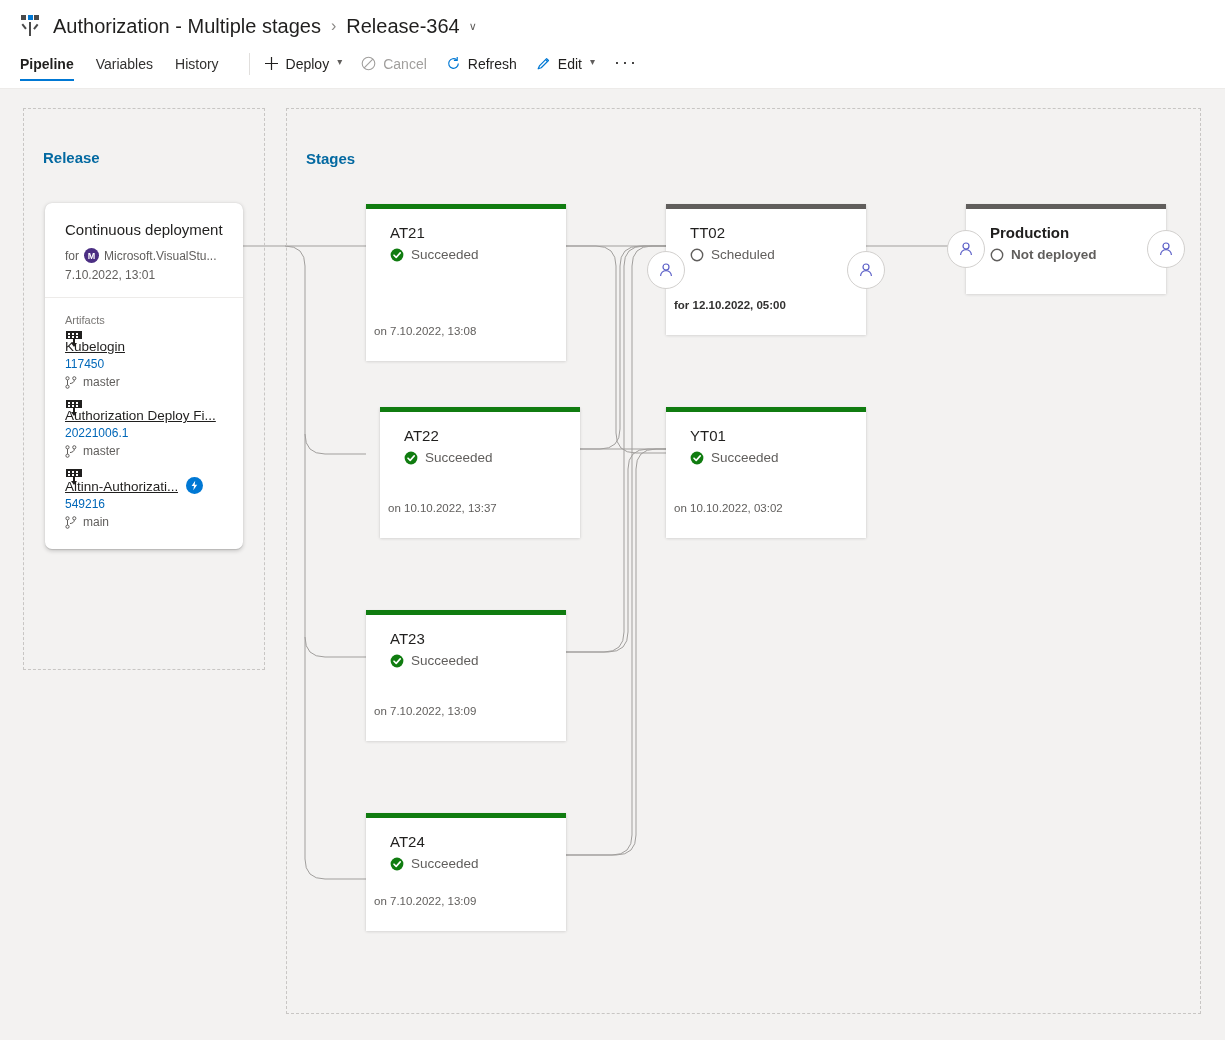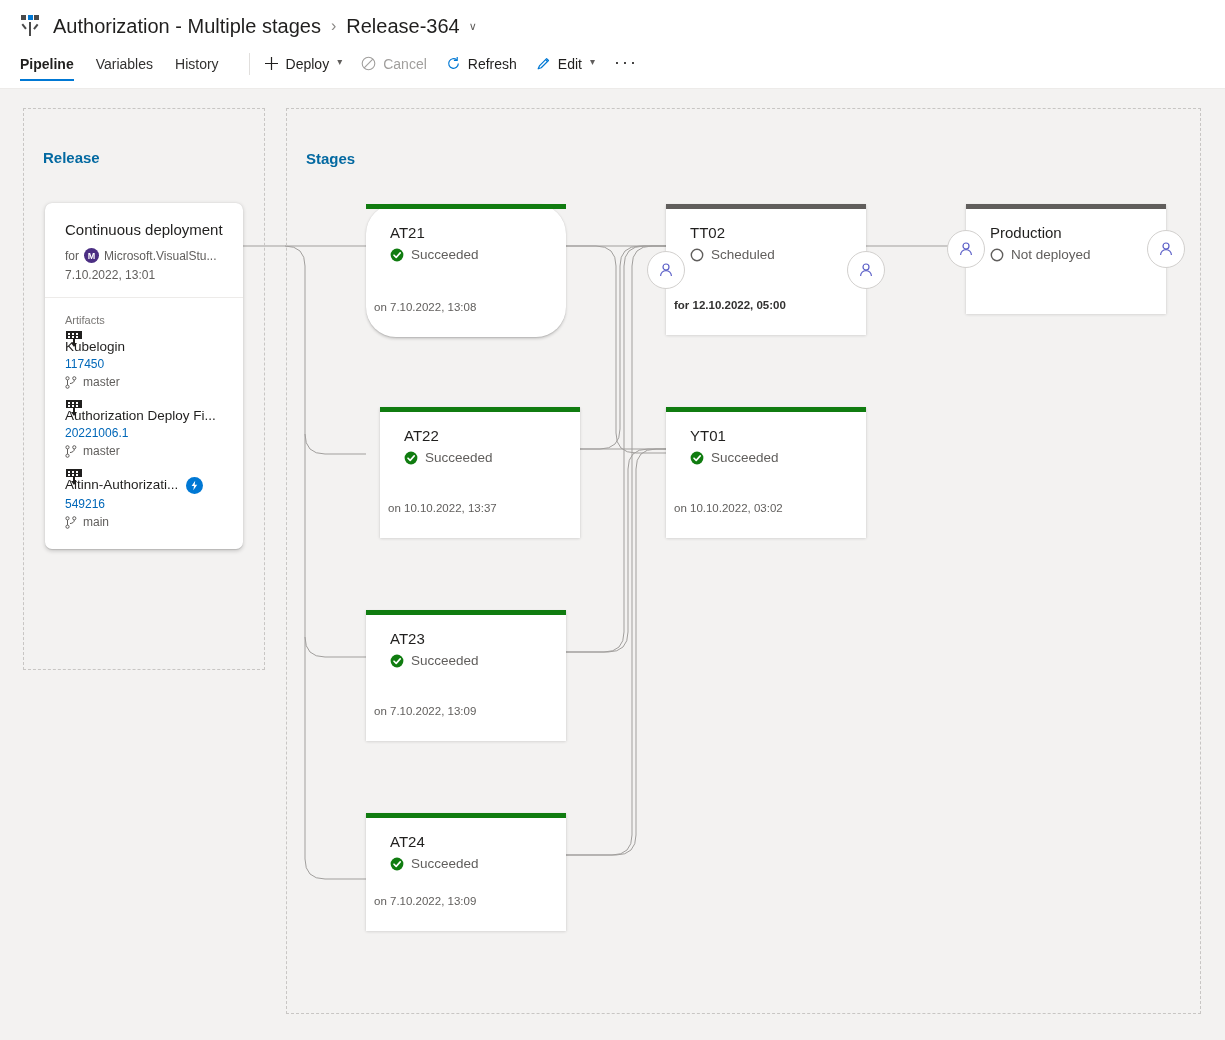--- a/index.html
+++ b/index.html
@@ -258,22 +258,23 @@
   .art-icon .head {
     position: absolute;
     left: 5.5px; top: 4px;
     width: 0; height: 0;
     border-left: 3.5px solid transparent;
     border-right: 3.5px solid transparent;
     border-top: 4px solid #201f1e;
   }
   .art-name-row {
     display: flex;
-    align-items: flex-start;
+    align-items: flex-end;
     margin-bottom: 3px;
+    text-decoration: underline;
   }
   .art-name {
     font-size: 13.5px;
     color: #201f1e;
     white-space: nowrap;
     overflow: hidden;
   }
   .bolt-badge {
     width: 17px; height: 17px;
     border-radius: 50%;
@@ -539,21 +540,21 @@
               <circle cx="9.3" cy="2.3" r="1.6" fill="none" stroke="#605e5c" stroke-width="1"></circle>
               <path d="M2.5 4 L2.5 9 M9.3 4 Q9.3 7 5 7.6" fill="none" stroke="#605e5c" stroke-width="1"></path>
             </svg>
           </span>
           <span>main</span>
         </div>
       </div>
     </div>
   </div>
 
-  <div class="stage" style="left: 366px; top: 115px; width: 200px; height: 133px; border-radius: 30px;">
+  <div class="stage" style="left: 366px; top: 115px; width: 200px; height: 157px;">
     <div class="stage-topbar" style="background: rgb(16, 124, 16);"></div>
     <div class="stage-inner">
       <div class="stage-name">AT21</div>
       <div class="stage-status">
         <span class="status-ico">
             <svg width="14" height="14" viewBox="0 0 14 14">
               <circle cx="7" cy="7" r="6.4" fill="#107c10"></circle>
               <path d="M4 7.2 L6.2 9.4 L10.2 4.9" fill="none" stroke="#ffffff" stroke-width="1.6" stroke-linecap="round" stroke-linejoin="round"></path>
             </svg>
           </span>
@@ -640,21 +641,21 @@
               <circle cx="7" cy="7" r="6.4" fill="#107c10"></circle>
               <path d="M4 7.2 L6.2 9.4 L10.2 4.9" fill="none" stroke="#ffffff" stroke-width="1.6" stroke-linecap="round" stroke-linejoin="round"></path>
             </svg>
           </span>
         <span>Succeeded</span>
       </div>
     </div>
     <div class="stage-date">on 10.10.2022, 03:02</div>
   </div>
 
-  <div class="stage" style="left: 966px; top: 115px; width: 200px; height: 110px;">
+  <div class="stage" style="left: 966px; top: 115px; width: 200px; height: 90px; font-weight: bold;">
     <div class="stage-topbar" style="background: rgb(96, 94, 92);"></div>
     <div class="stage-inner">
       <div class="stage-name">Production</div>
       <div class="stage-status">
         <span class="status-ico">
             <svg width="14" height="14" viewBox="0 0 14 14">
               <circle cx="7" cy="7" r="5.7" fill="none" stroke="#605e5c" stroke-width="1.4"></circle>
             </svg>
           </span>
         <span>Not deployed</span>

